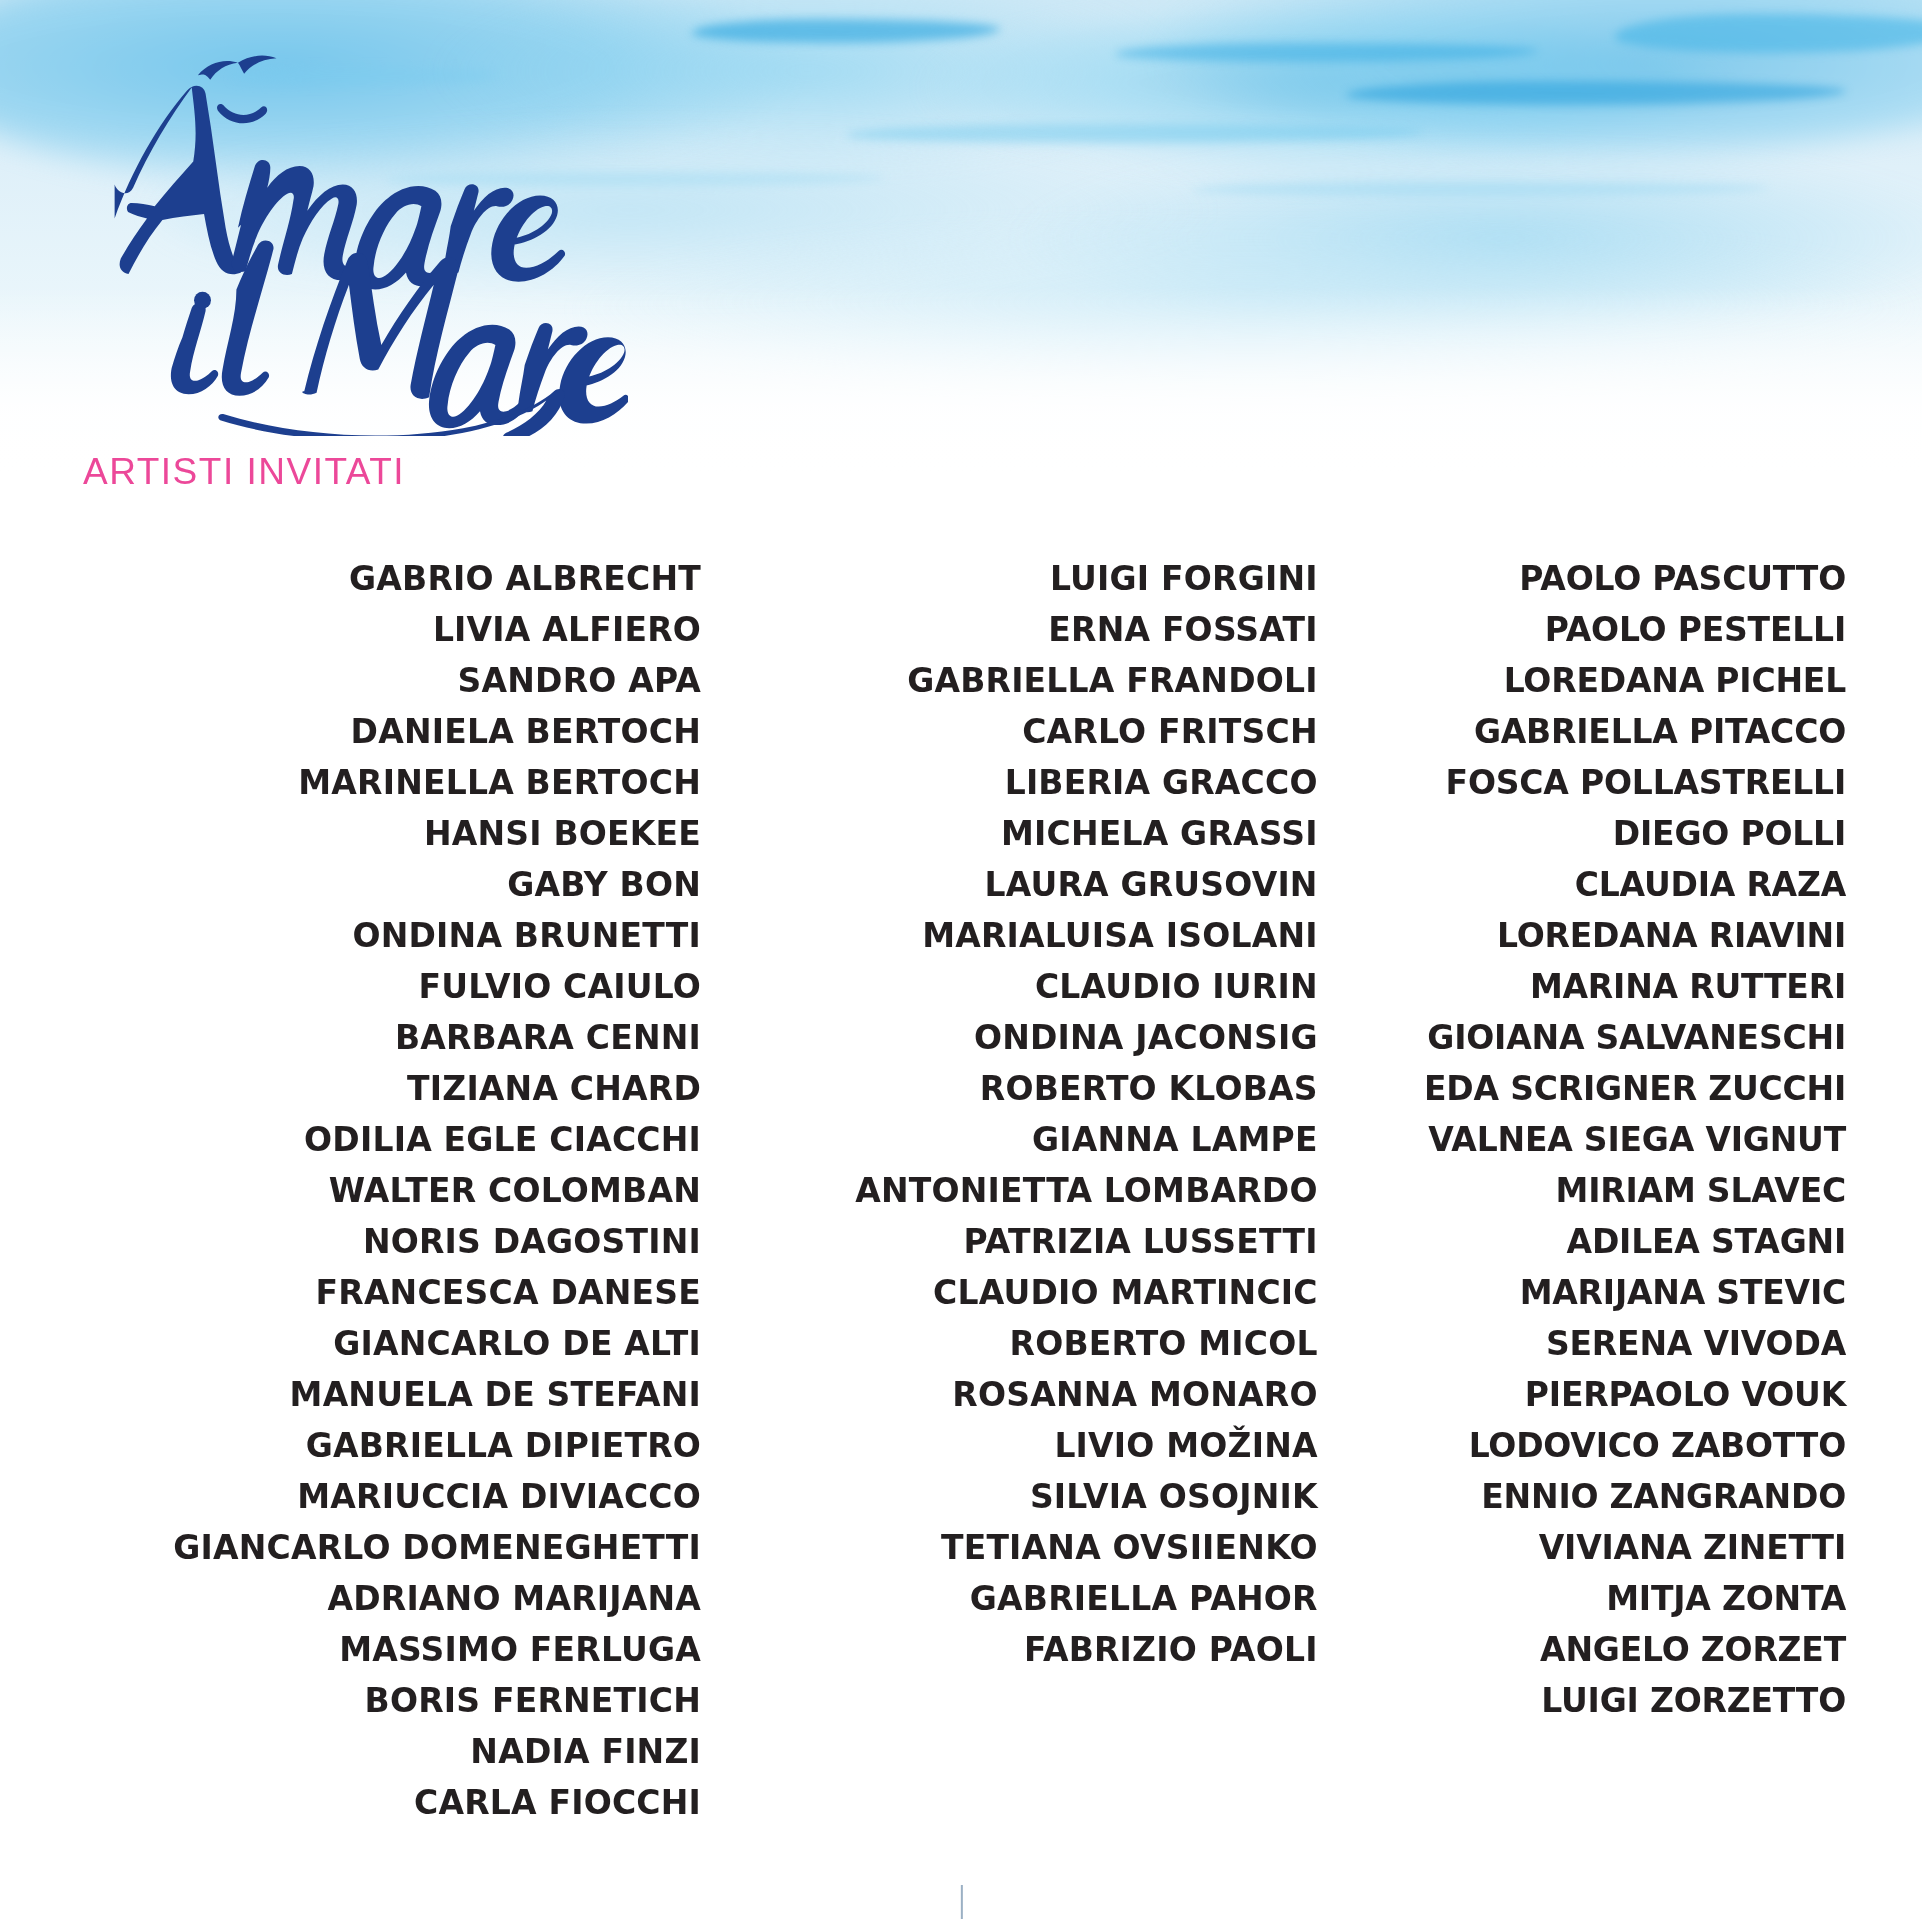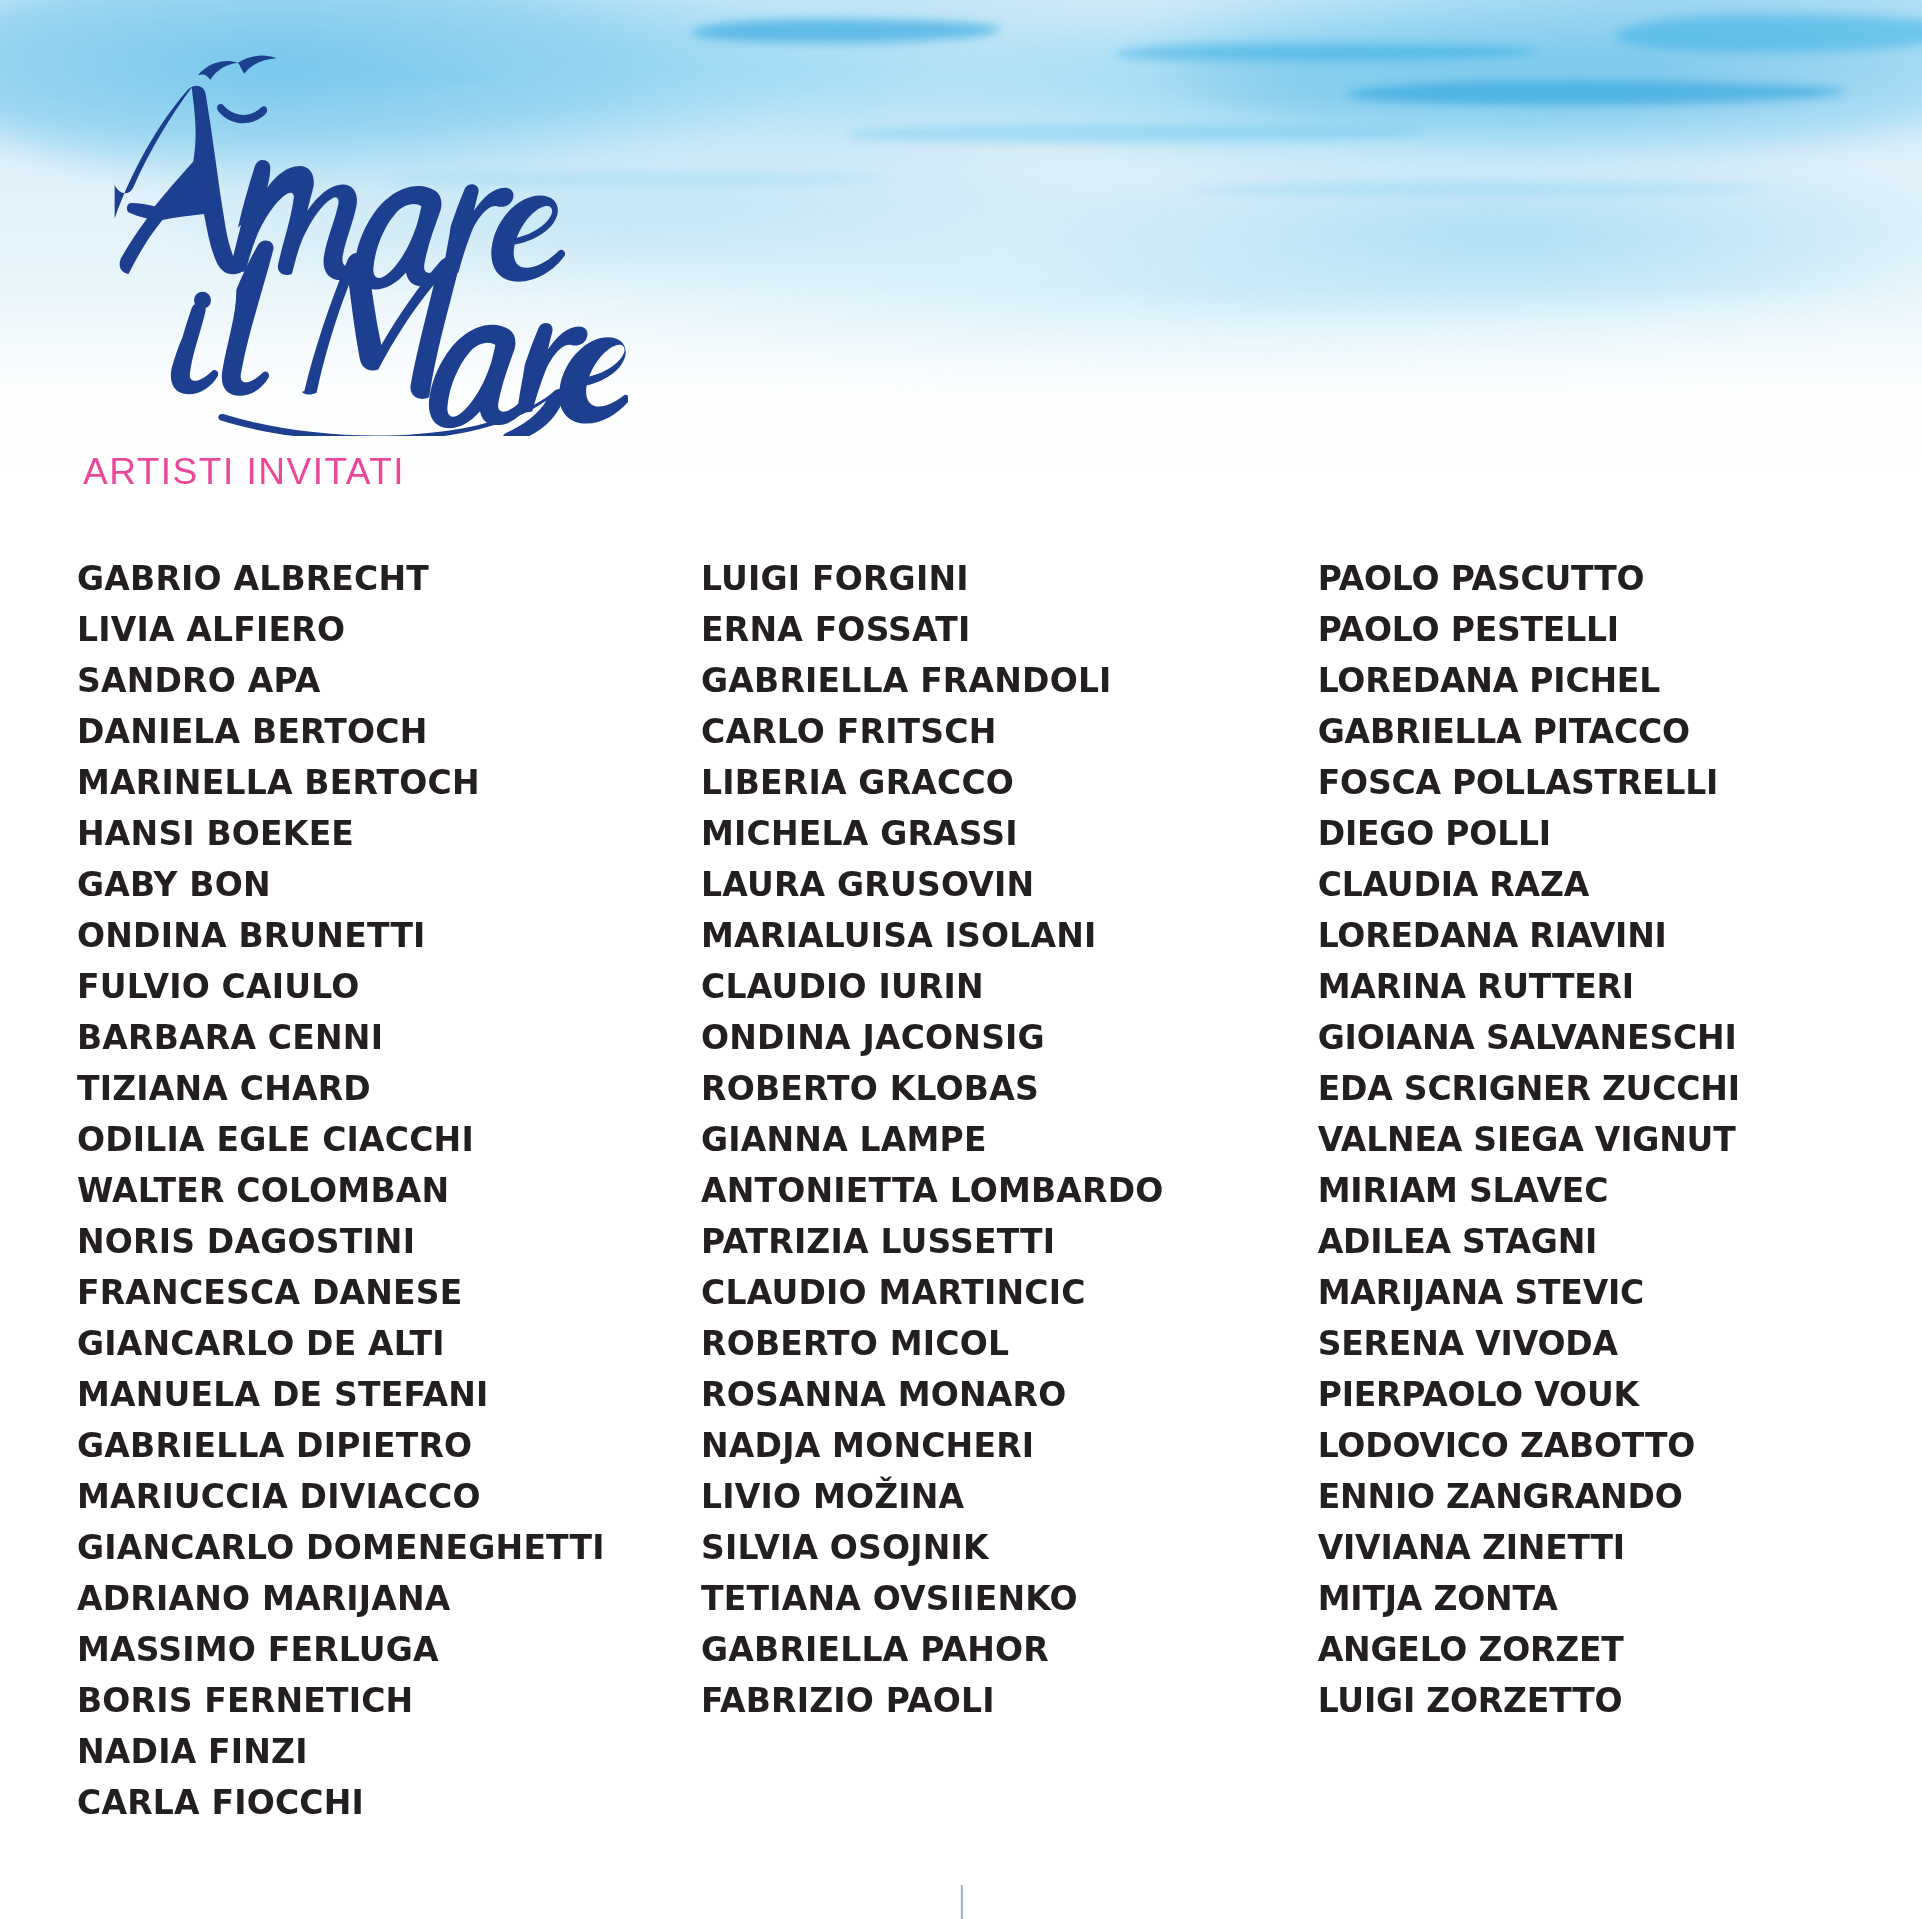--- a/index.html
+++ b/index.html
@@ -89,20 +89,21 @@
 
   
   .columns {
     position: absolute;
     left: 0;
     top: 553px;
     width: 1923px;
     display: flex;
     padding: 0 77px;
     box-sizing: border-box;
+    text-align: right;
   }
   .col {
     display: flex;
     flex-direction: column;
   }
   .col-1 { width: 678px; }
   .col-2 { width: 670px; }
   .col-3 { width: 574px; }
   .name {
     font-family: "DejaVu Sans", sans-serif;
@@ -231,21 +232,20 @@
     <div class="name">MARIALUISA ISOLANI</div>
     <div class="name">CLAUDIO IURIN</div>
     <div class="name">ONDINA JACONSIG</div>
     <div class="name">ROBERTO KLOBAS</div>
     <div class="name">GIANNA LAMPE</div>
     <div class="name">ANTONIETTA LOMBARDO</div>
     <div class="name">PATRIZIA LUSSETTI</div>
     <div class="name">CLAUDIO MARTINCIC</div>
     <div class="name">ROBERTO MICOL</div>
     <div class="name">ROSANNA MONARO</div>
-    <div class="name">NADJA MONCHERI</div>
     <div class="name">LIVIO MOŽINA</div>
     <div class="name">SILVIA OSOJNIK</div>
     <div class="name">TETIANA OVSIIENKO</div>
     <div class="name">GABRIELLA PAHOR</div>
     <div class="name">FABRIZIO PAOLI</div>
   </div>
 
   <div class="col col-3">
     <div class="name">PAOLO PASCUTTO</div>
     <div class="name">PAOLO PESTELLI</div>

